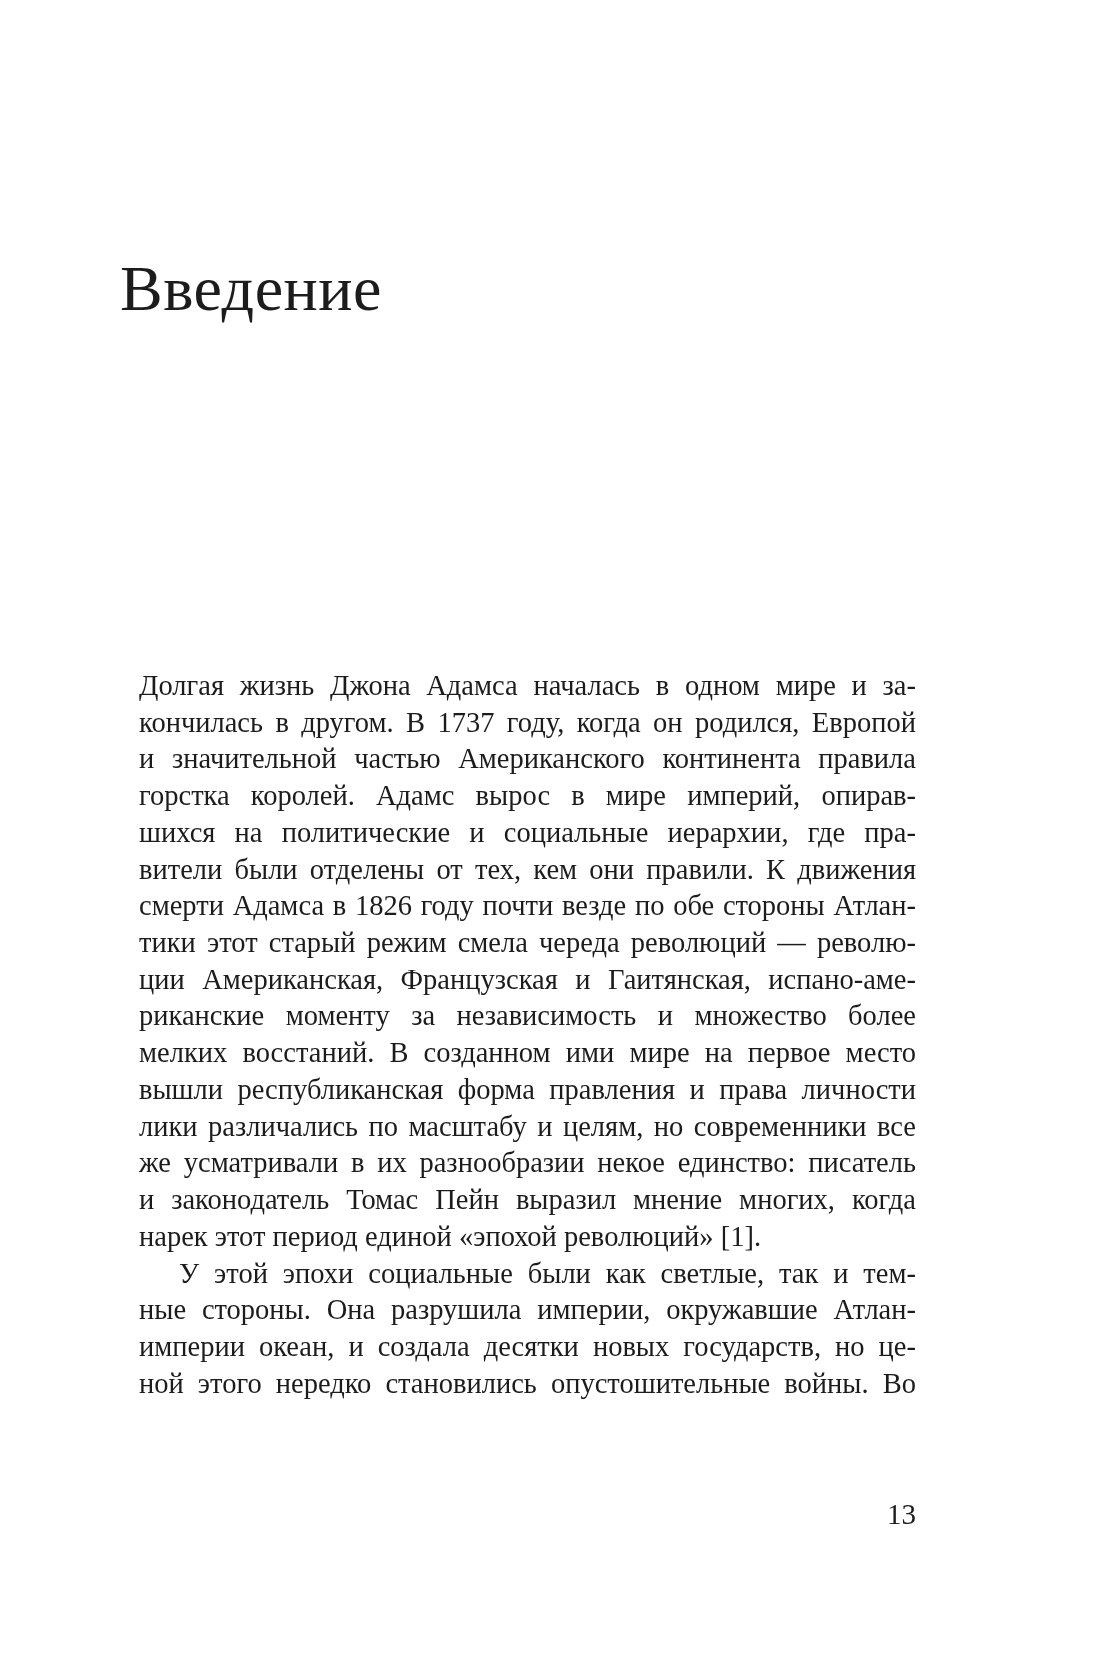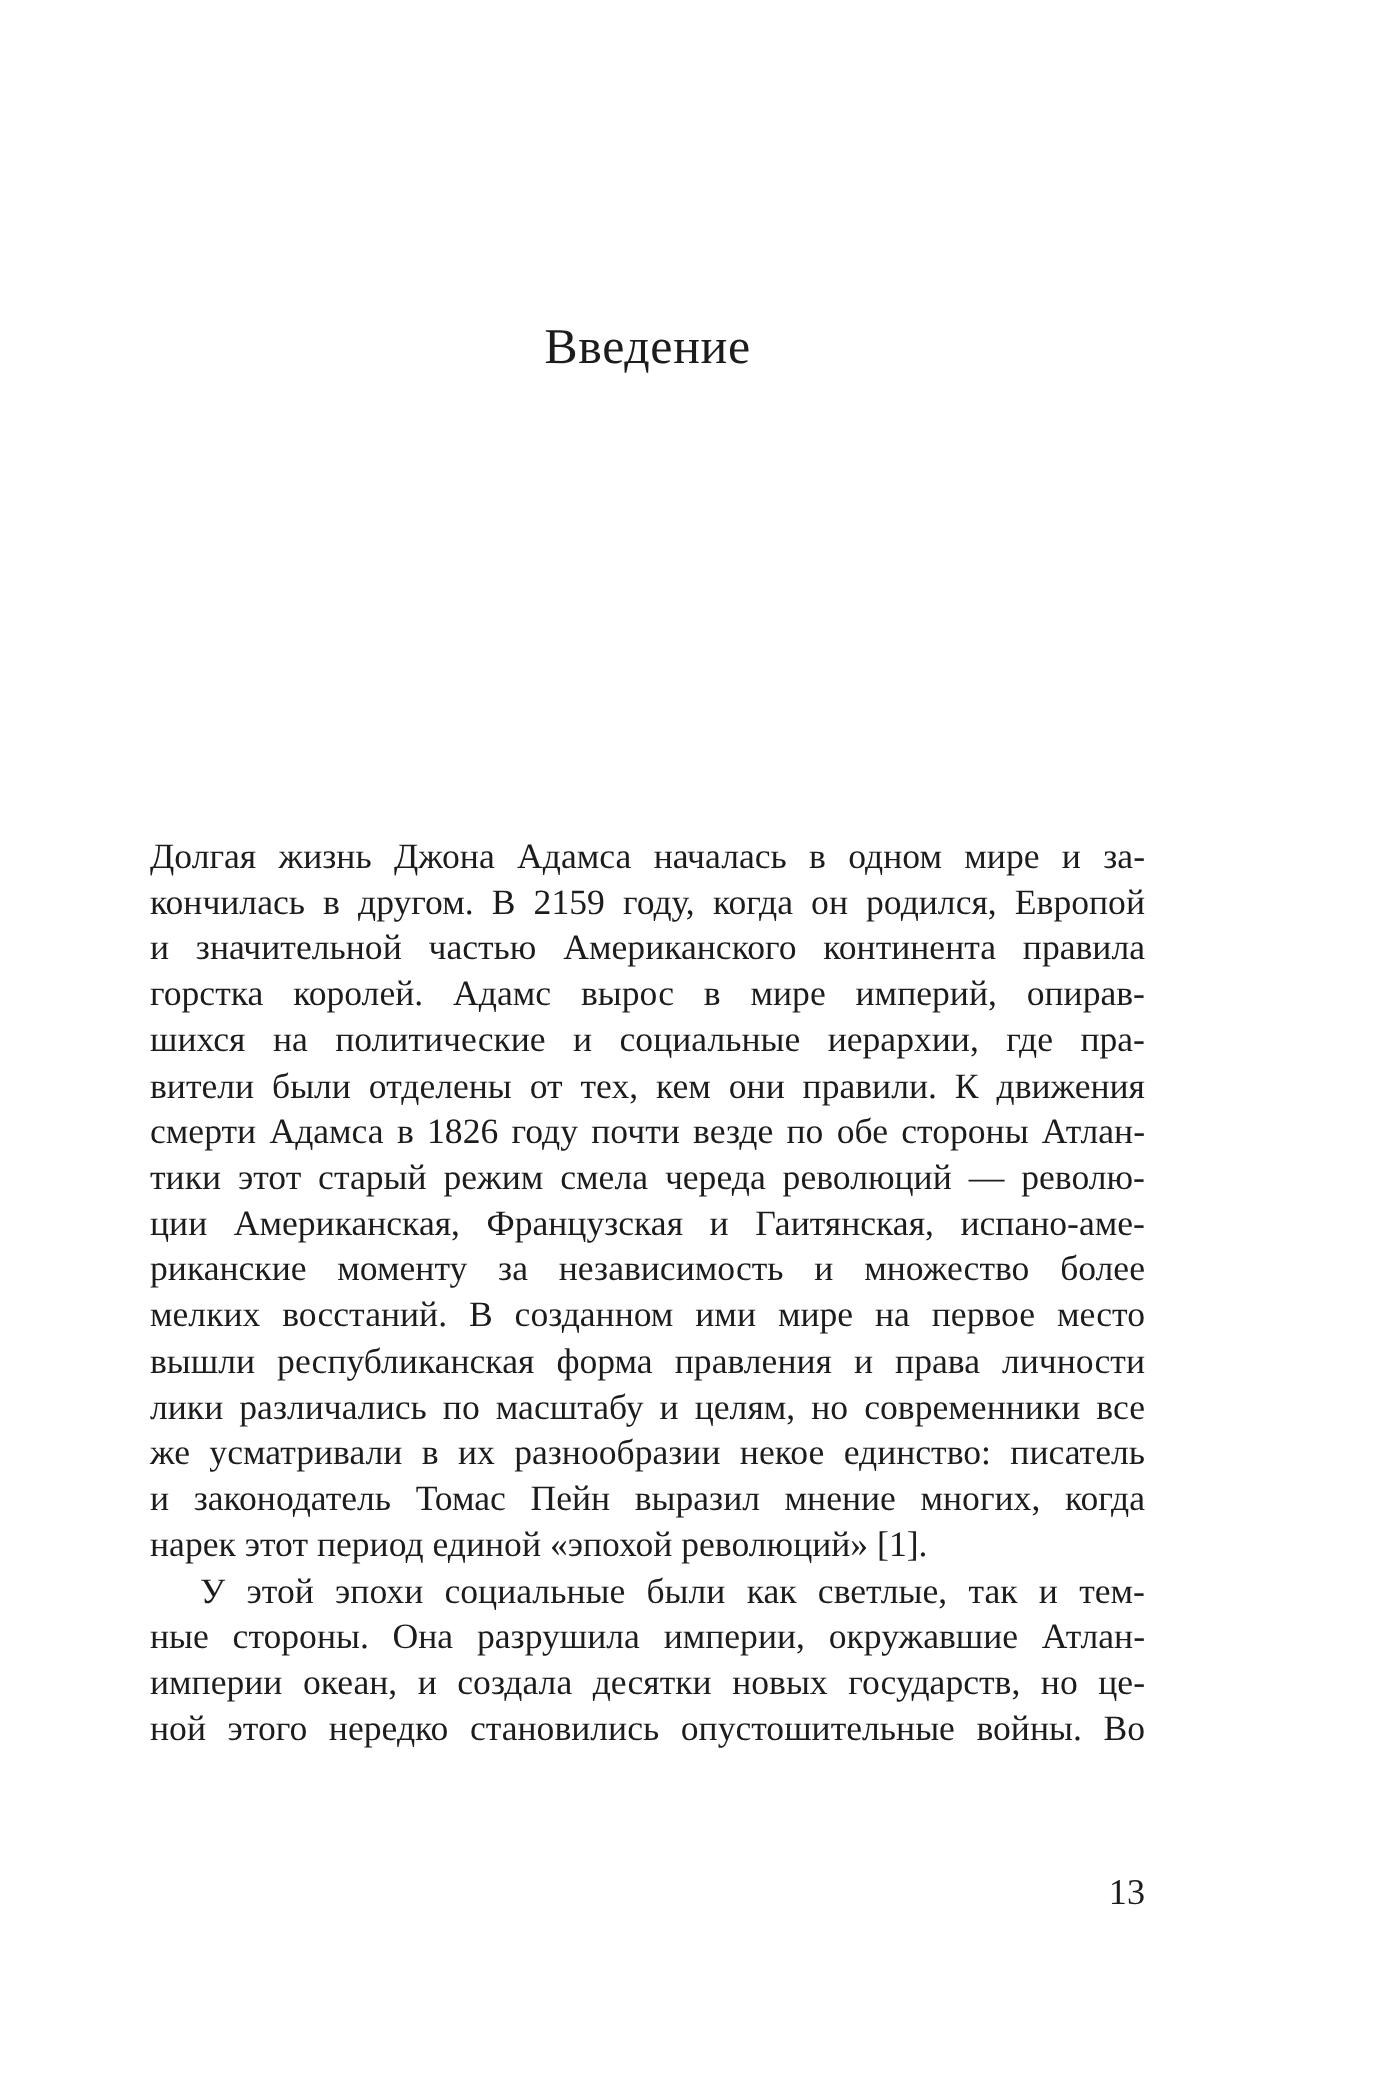--- a/index.html
+++ b/index.html
@@ -11,42 +11,43 @@
     position: relative;
     width: 1100px;
     height: 1669px;
     background: #ffffff;
     color: #1c1c1c;
     font-family: "Liberation Serif", "DejaVu Serif", serif;
     overflow: hidden;
   }
   .chapter-title {
     position: absolute;
-    top: 251px;
+    top: 263px;
     left: 120px;
     width: 796px;
-    text-align: center;
-    font-size: 40px;
+    text-align: left;
+    font-size: 64px;
     line-height: 52px;
     font-weight: 400;
     letter-spacing: 0.5px;
   }
   .body-text {
     position: absolute;
     top: 668px;
     left: 120px;
     width: 796px;
   }
   .line {
     font-size: 28.5px;
     line-height: 36.72px;
     height: 36.72px;
     text-align: justify;
     text-align-last: justify;
     white-space: normal;
+    margin-left: 19px;
   }
   .line.para-end {
     text-align-last: left;
   }
   .line.indent {
     text-indent: 40px;
   }
   .page-number {
     position: absolute;
     top: 1496px;
@@ -58,21 +59,21 @@
   }
 </style>
 </head>
 <body>
 
 <div class="page">
   <div class="chapter-title">Введение</div>
 
   <div class="body-text">
       <div class="line">Долгая жизнь Джона Адамса началась в одном мире и за-</div>
-      <div class="line">кончилась в другом. В 2159 году, когда он родился, Европой</div>
+      <div class="line">кончилась в другом. В 1737 году, когда он родился, Европой</div>
       <div class="line">и значительной частью Американского континента правила</div>
       <div class="line">горстка королей. Адамс вырос в мире империй, опирав-</div>
       <div class="line">шихся на политические и социальные иерархии, где пра-</div>
       <div class="line">вители были отделены от тех, кем они правили. К движения</div>
       <div class="line">смерти Адамса в 1826 году почти везде по обе стороны Атлан-</div>
       <div class="line">тики этот старый режим смела череда революций — револю-</div>
       <div class="line">ции Американская, Французская и Гаитянская, испано-аме-</div>
       <div class="line">риканские моменту за независимость и множество более</div>
       <div class="line">мелких восстаний. В созданном ими мире на первое место</div>
       <div class="line">вышли республиканская форма правления и права личности</div>

